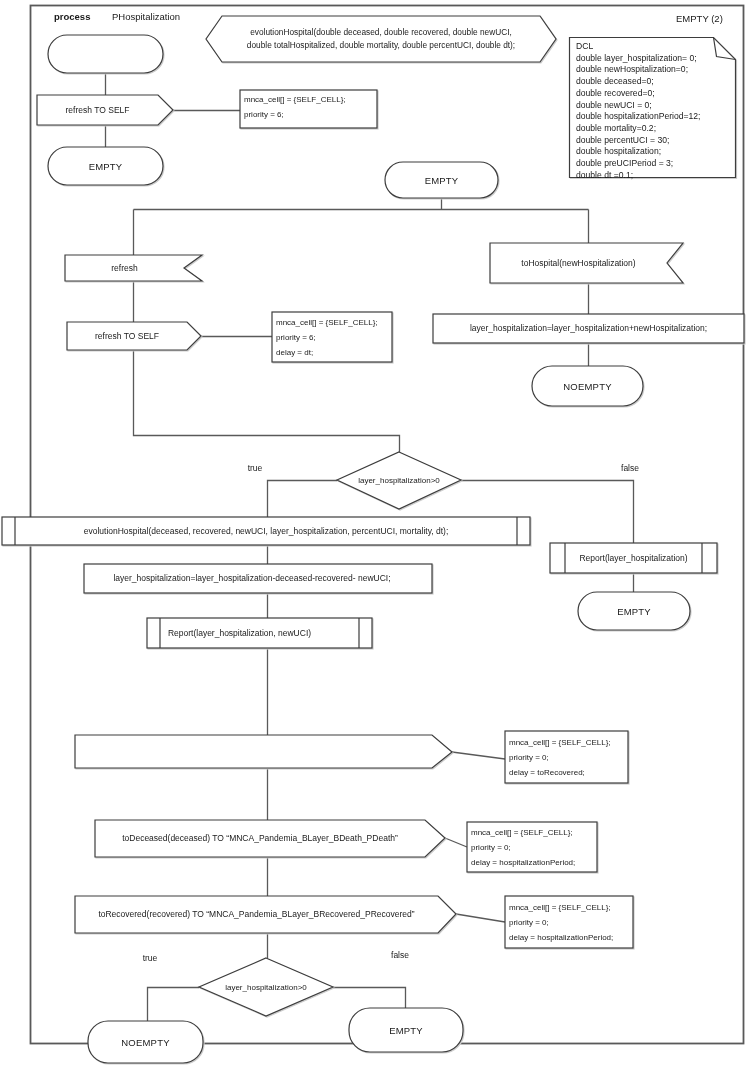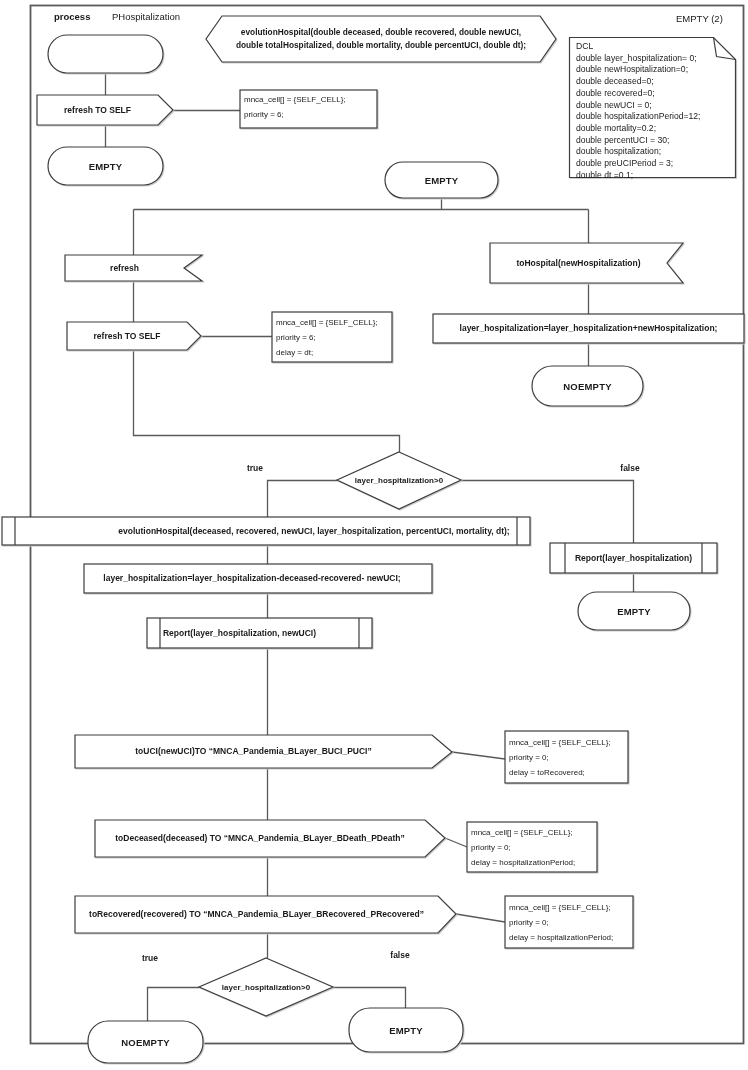--- a/index.html
+++ b/index.html
@@ -5,21 +5,21 @@
   html,body{margin:0;padding:0;background:#ffffff;}
   #canvas{
     position:relative;width:748px;height:1070px;background:#ffffff;
     font-family:"Liberation Sans","DejaVu Sans",sans-serif;color:#1a1a1a;
     overflow:hidden;
   }
   #diagram-svg{position:absolute;left:0;top:0;z-index:0;}
   .shapes{filter:drop-shadow(1px 1px 0px #cccccc);}
   .lbl{
     position:absolute;z-index:2;display:flex;align-items:center;justify-content:center;
-    text-align:center;font-size:8.5px;white-space:nowrap;color:#1a1a1a;line-height:11px;font-weight:bold;
+    text-align:center;font-size:8.5px;white-space:nowrap;color:#1a1a1a;line-height:11px;
   }
   .lbl-state{font-size:9.5px;letter-spacing:.2px;}
   .lbl-xs{font-size:8px;}
   .lbl-bold{font-weight:bold;}
   .title-lbl{position:absolute;z-index:2;font-size:9.5px;white-space:nowrap;}
   .comment{
     position:absolute;z-index:2;font-size:8px;line-height:15px;
     padding:2px 0 0 4px;white-space:nowrap;color:#1a1a1a;
   }
   .stack{display:flex;flex-direction:column;align-items:center;justify-content:center;}
@@ -144,28 +144,27 @@
     <div>delay = dt;</div>
   </div>
   <div class="lbl" style="left:433px;top:314px;width:311px;height:29px;">layer_hospitalization=layer_hospitalization+newHospitalization;</div>
   <div class="lbl" style="left:490px;top:243px;width:177px;height:40px;">toHospital(newHospitalization)</div>
   <div class="lbl lbl-state" style="left:532px;top:366px;width:111px;height:40px;">NOEMPTY</div>
 
   <div class="lbl lbl-xs" style="left:337px;top:466px;width:124px;height:28px;">layer_hospitalization&gt;0</div>
   <div class="lbl" style="left:238px;top:461px;width:34px;height:14px;">true</div>
   <div class="lbl" style="left:610px;top:461px;width:40px;height:14px;">false</div>
 
-  <div class="lbl" style="left:15px;top:517px;width:502px;height:28px;margin-left:48px;">evolutionHospital(deceased, recovered, newUCI, layer_hospitalization, percentUCI, mortality, dt);</div>
+  <div class="lbl" style="left:15px;top:517px;width:502px;height:28px;">evolutionHospital(deceased, recovered, newUCI, layer_hospitalization, percentUCI, mortality, dt);</div>
   <div class="lbl" style="left:84px;top:564px;width:336px;height:29px;">layer_hospitalization=layer_hospitalization-deceased-recovered- newUCI;</div>
   <div class="lbl" style="left:160px;top:618px;width:159px;height:30px;">Report(layer_hospitalization, newUCI)</div>
 
   <div class="lbl" style="left:565px;top:543px;width:137px;height:30px;">Report(layer_hospitalization)</div>
   <div class="lbl lbl-state" style="left:578px;top:592px;width:112px;height:38px;">EMPTY</div>
 
-  <div class="lbl" style="left:75px;top:735px;width:357px;height:33px;">toUCI(newUCI)TO “MNCA_Pandemia_BLayer_BUCI_PUCI”</div>
   <div class="comment" style="left:505px;top:733px;width:119px;height:50px;">
     <div>mnca_cell[] = {SELF_CELL};</div>
     <div>priority = 0;</div>
     <div>delay = toRecovered;</div>
   </div>
   <div class="lbl" style="left:95px;top:820px;width:330px;height:37px;">toDeceased(deceased) TO “MNCA_Pandemia_BLayer_BDeath_PDeath”</div>
   <div class="comment" style="left:467px;top:823px;width:126px;height:48px;">
     <div>mnca_cell[] = {SELF_CELL};</div>
     <div>priority = 0;</div>
     <div>delay = hospitalizationPeriod;</div>

